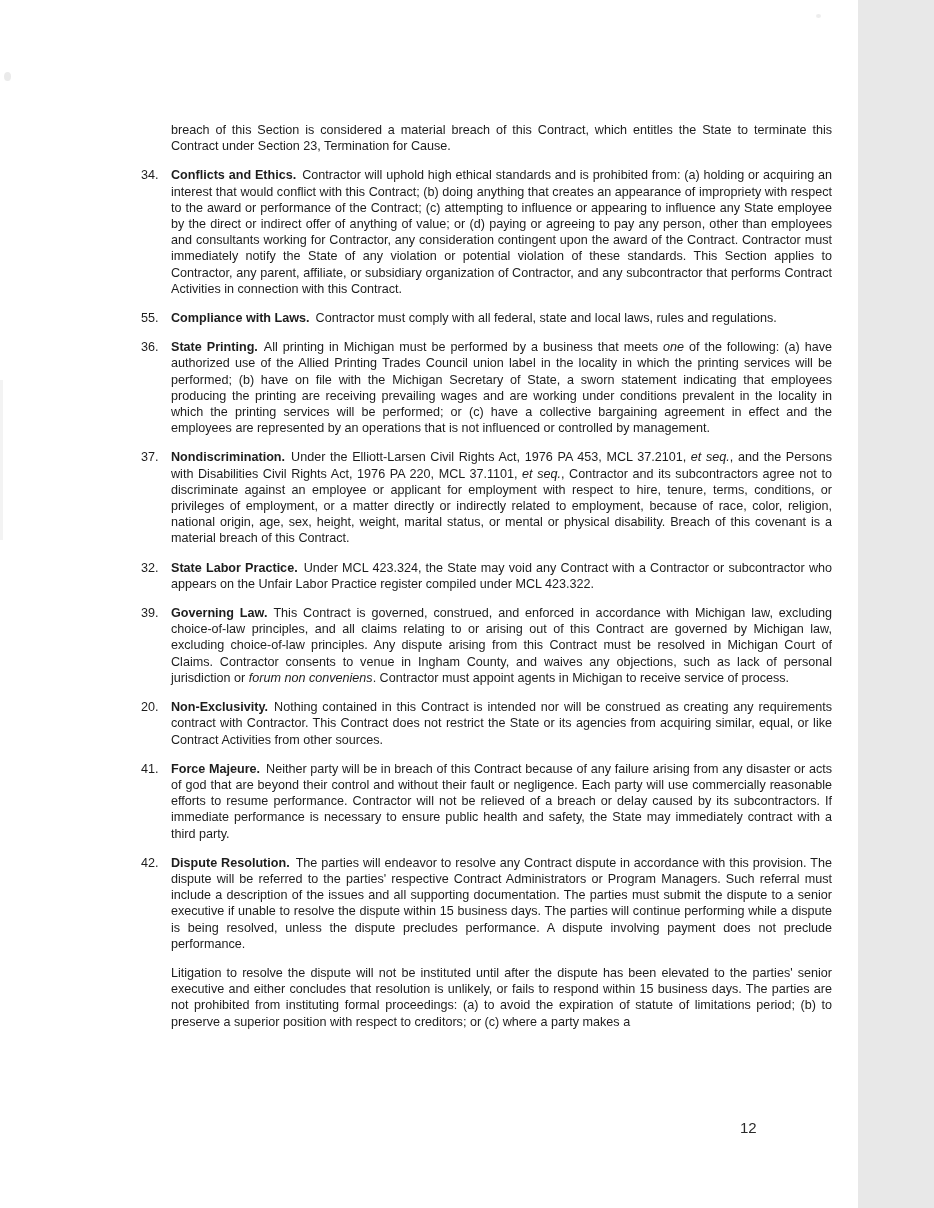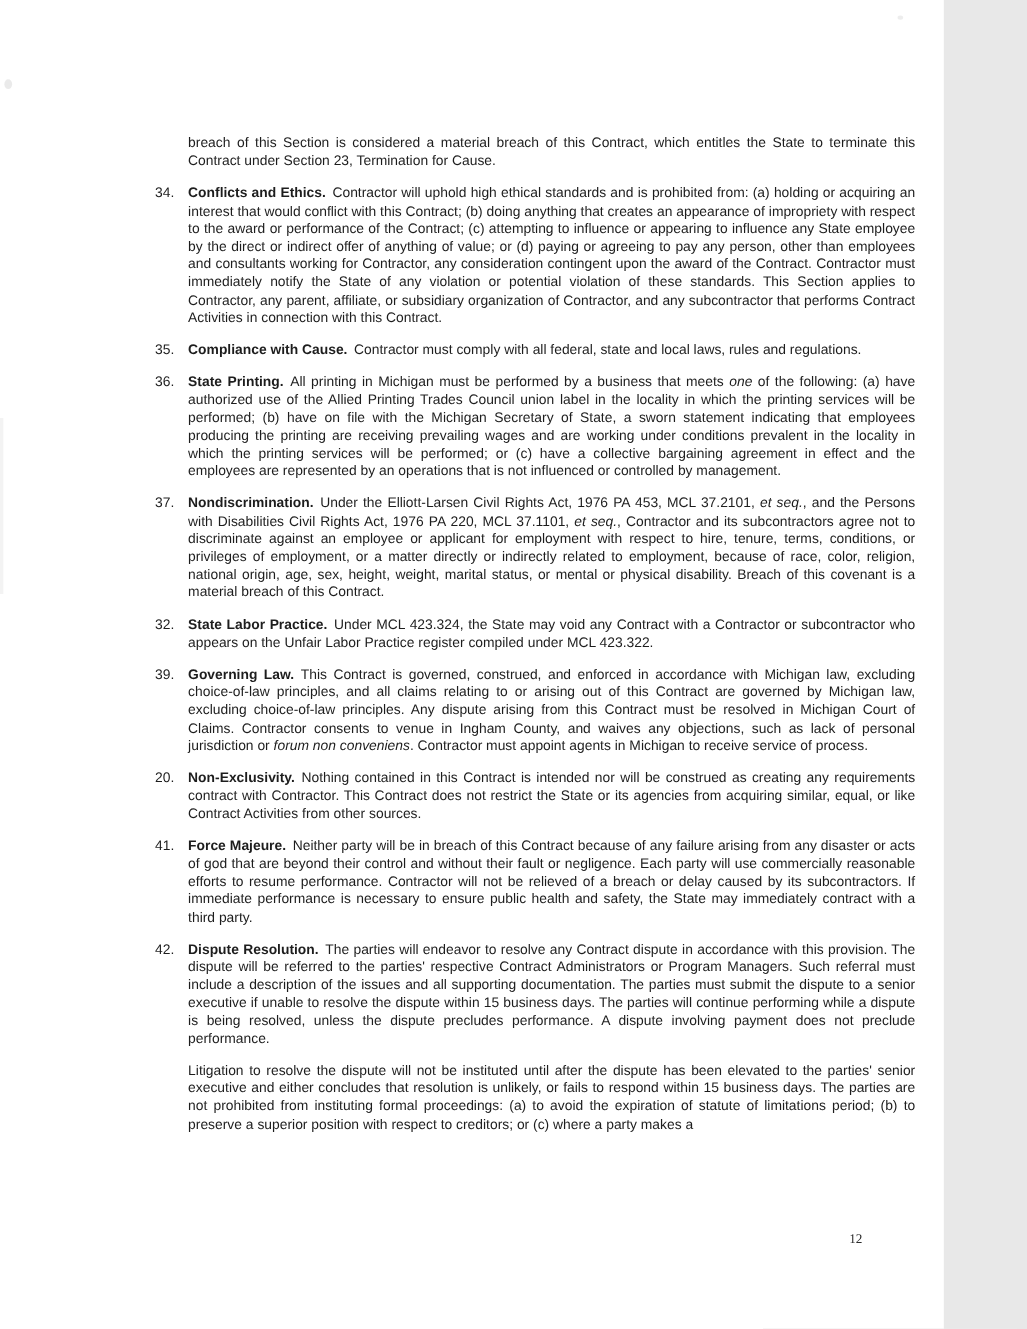--- a/index.html
+++ b/index.html
@@ -39,25 +39,24 @@
   }
   .heading {
     font-weight: 700;
     margin-right: 6px;
   }
   .body-text i {
     font-style: italic;
   }
   .page-number {
     position: absolute;
-    left: 772px;
+    left: 740px;
     top: 1119px;
-    font-size: 12px;
+    font-size: 15px;
     color: #2a2a2a;
-    font-family: Liberation Serif, serif;
   }
   
   .artifact { position: absolute; pointer-events: none; }
   .a1 { left: 4px; top: 72px; width: 7px; height: 9px; background: #d8d8d8; opacity: .55; border-radius: 50%; }
   .a2 { left: 816px; top: 14px; width: 5px; height: 4px; background: #dcdcdc; opacity: .5; border-radius: 50%; }
   .a3 { left: 929px; top: 0; width: 2px; height: 60px; background: #d5d5d5; opacity: .5; }
   .a4 { left: 928px; top: 1120px; width: 2px; height: 88px; background: #d5d5d5; opacity: .45; }
   .a5 { left: 0; top: 380px; width: 3px; height: 160px; background: #e2e2e2; opacity: .4; }
 </style>
 </head>
@@ -73,22 +72,22 @@
   <main class="content">
       <div class="para">
         <div class="num"></div>
         <div class="body-text"><span>breach of this Section is considered a material breach of this Contract, which entitles the State to terminate this Contract under Section 23, Termination for Cause.</span></div>
       </div>
       <div class="para">
         <div class="num">34.</div>
         <div class="body-text"><span class="heading">Conflicts and Ethics.</span><span>Contractor will uphold high ethical standards and is prohibited from: (a) holding or acquiring an interest that would conflict with this Contract; (b) doing anything that creates an appearance of impropriety with respect to the award or performance of the Contract; (c) attempting to influence or appearing to influence any State employee by the direct or indirect offer of anything of value; or (d) paying or agreeing to pay any person, other than employees and consultants working for Contractor, any consideration contingent upon the award of the Contract.  Contractor must immediately notify the State of any violation or potential violation of these standards.  This Section applies to Contractor, any parent, affiliate, or subsidiary organization of Contractor, and any subcontractor that performs Contract Activities in connection with this Contract.</span></div>
       </div>
       <div class="para">
-        <div class="num">35.</div>
-        <div class="body-text"><span class="heading">Compliance with Cause.</span><span>Contractor must comply with all federal, state and local laws, rules and regulations.</span></div>
+        <div class="num">55.</div>
+        <div class="body-text"><span class="heading">Compliance with Laws.</span><span>Contractor must comply with all federal, state and local laws, rules and regulations.</span></div>
       </div>
       <div class="para">
         <div class="num">36.</div>
         <div class="body-text"><span class="heading">State Printing.</span><span>All printing in Michigan must be performed by a business that meets </span><i>one</i><span> of the following: (a) have authorized use of the Allied Printing Trades Council union label in the locality in which the printing services will be performed; (b) have on file with the Michigan Secretary of State, a sworn statement indicating that employees producing the printing are receiving prevailing wages and are working under conditions prevalent in the locality in which the printing services will be performed; or (c) have a collective bargaining agreement in effect and the employees are represented by an operations that is not influenced or controlled by management.</span></div>
       </div>
       <div class="para">
         <div class="num">37.</div>
         <div class="body-text"><span class="heading">Nondiscrimination.</span><span>Under the Elliott-Larsen Civil Rights Act, 1976 PA 453, MCL 37.2101, </span><i>et seq.</i><span>, and the Persons with Disabilities Civil Rights Act, 1976 PA 220, MCL 37.1101, </span><i>et seq.</i><span>, Contractor and its subcontractors agree not to discriminate against an employee or applicant for employment with respect to hire, tenure, terms, conditions, or privileges of employment, or a matter directly or indirectly related to employment, because of race, color, religion, national origin, age, sex, height, weight, marital status, or mental or physical disability.  Breach of this covenant is a material breach of this Contract.</span></div>
       </div>
       <div class="para">

